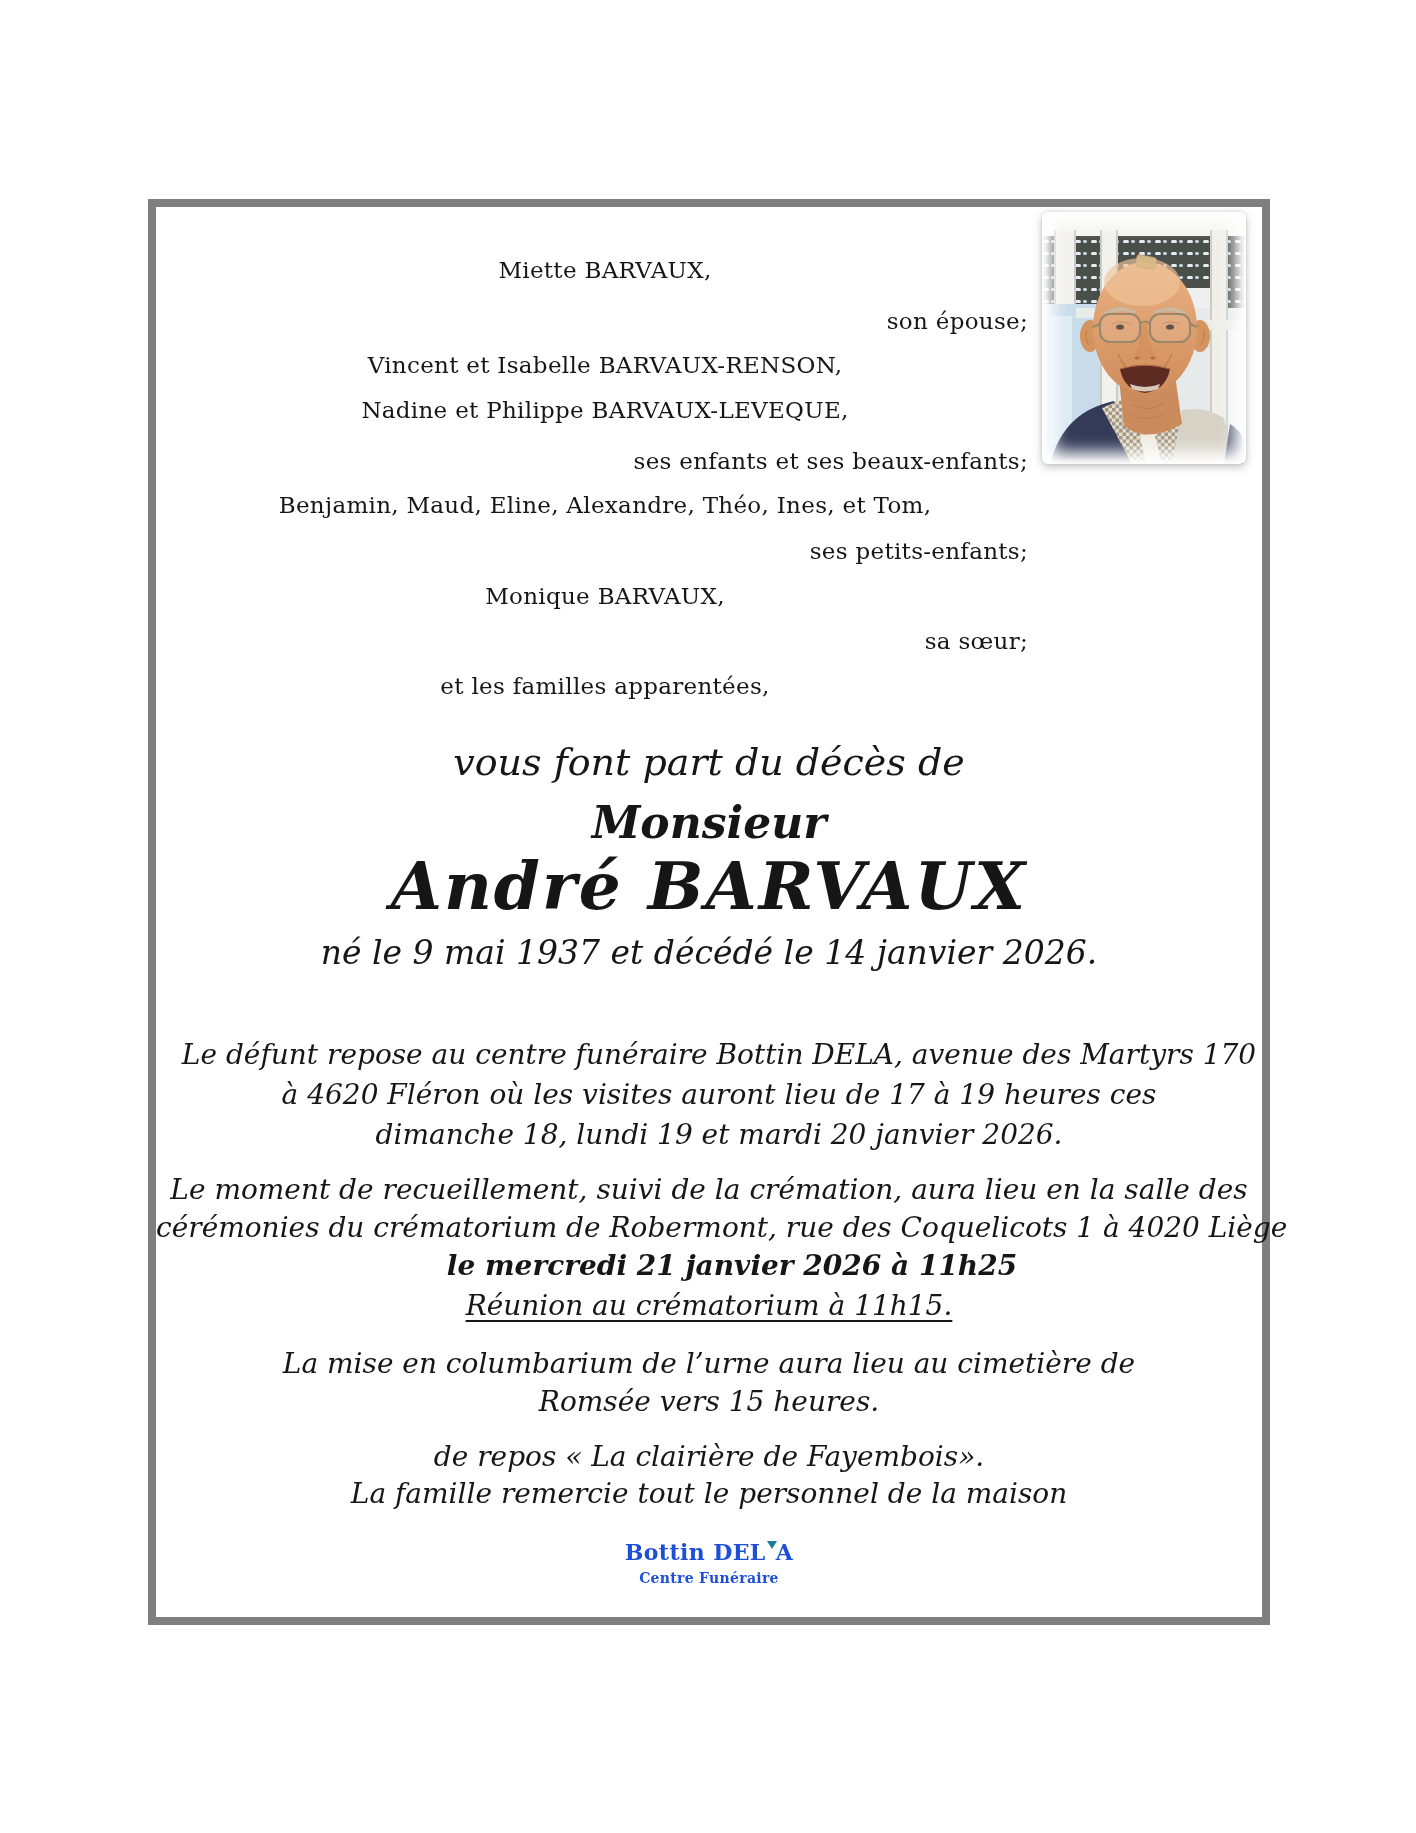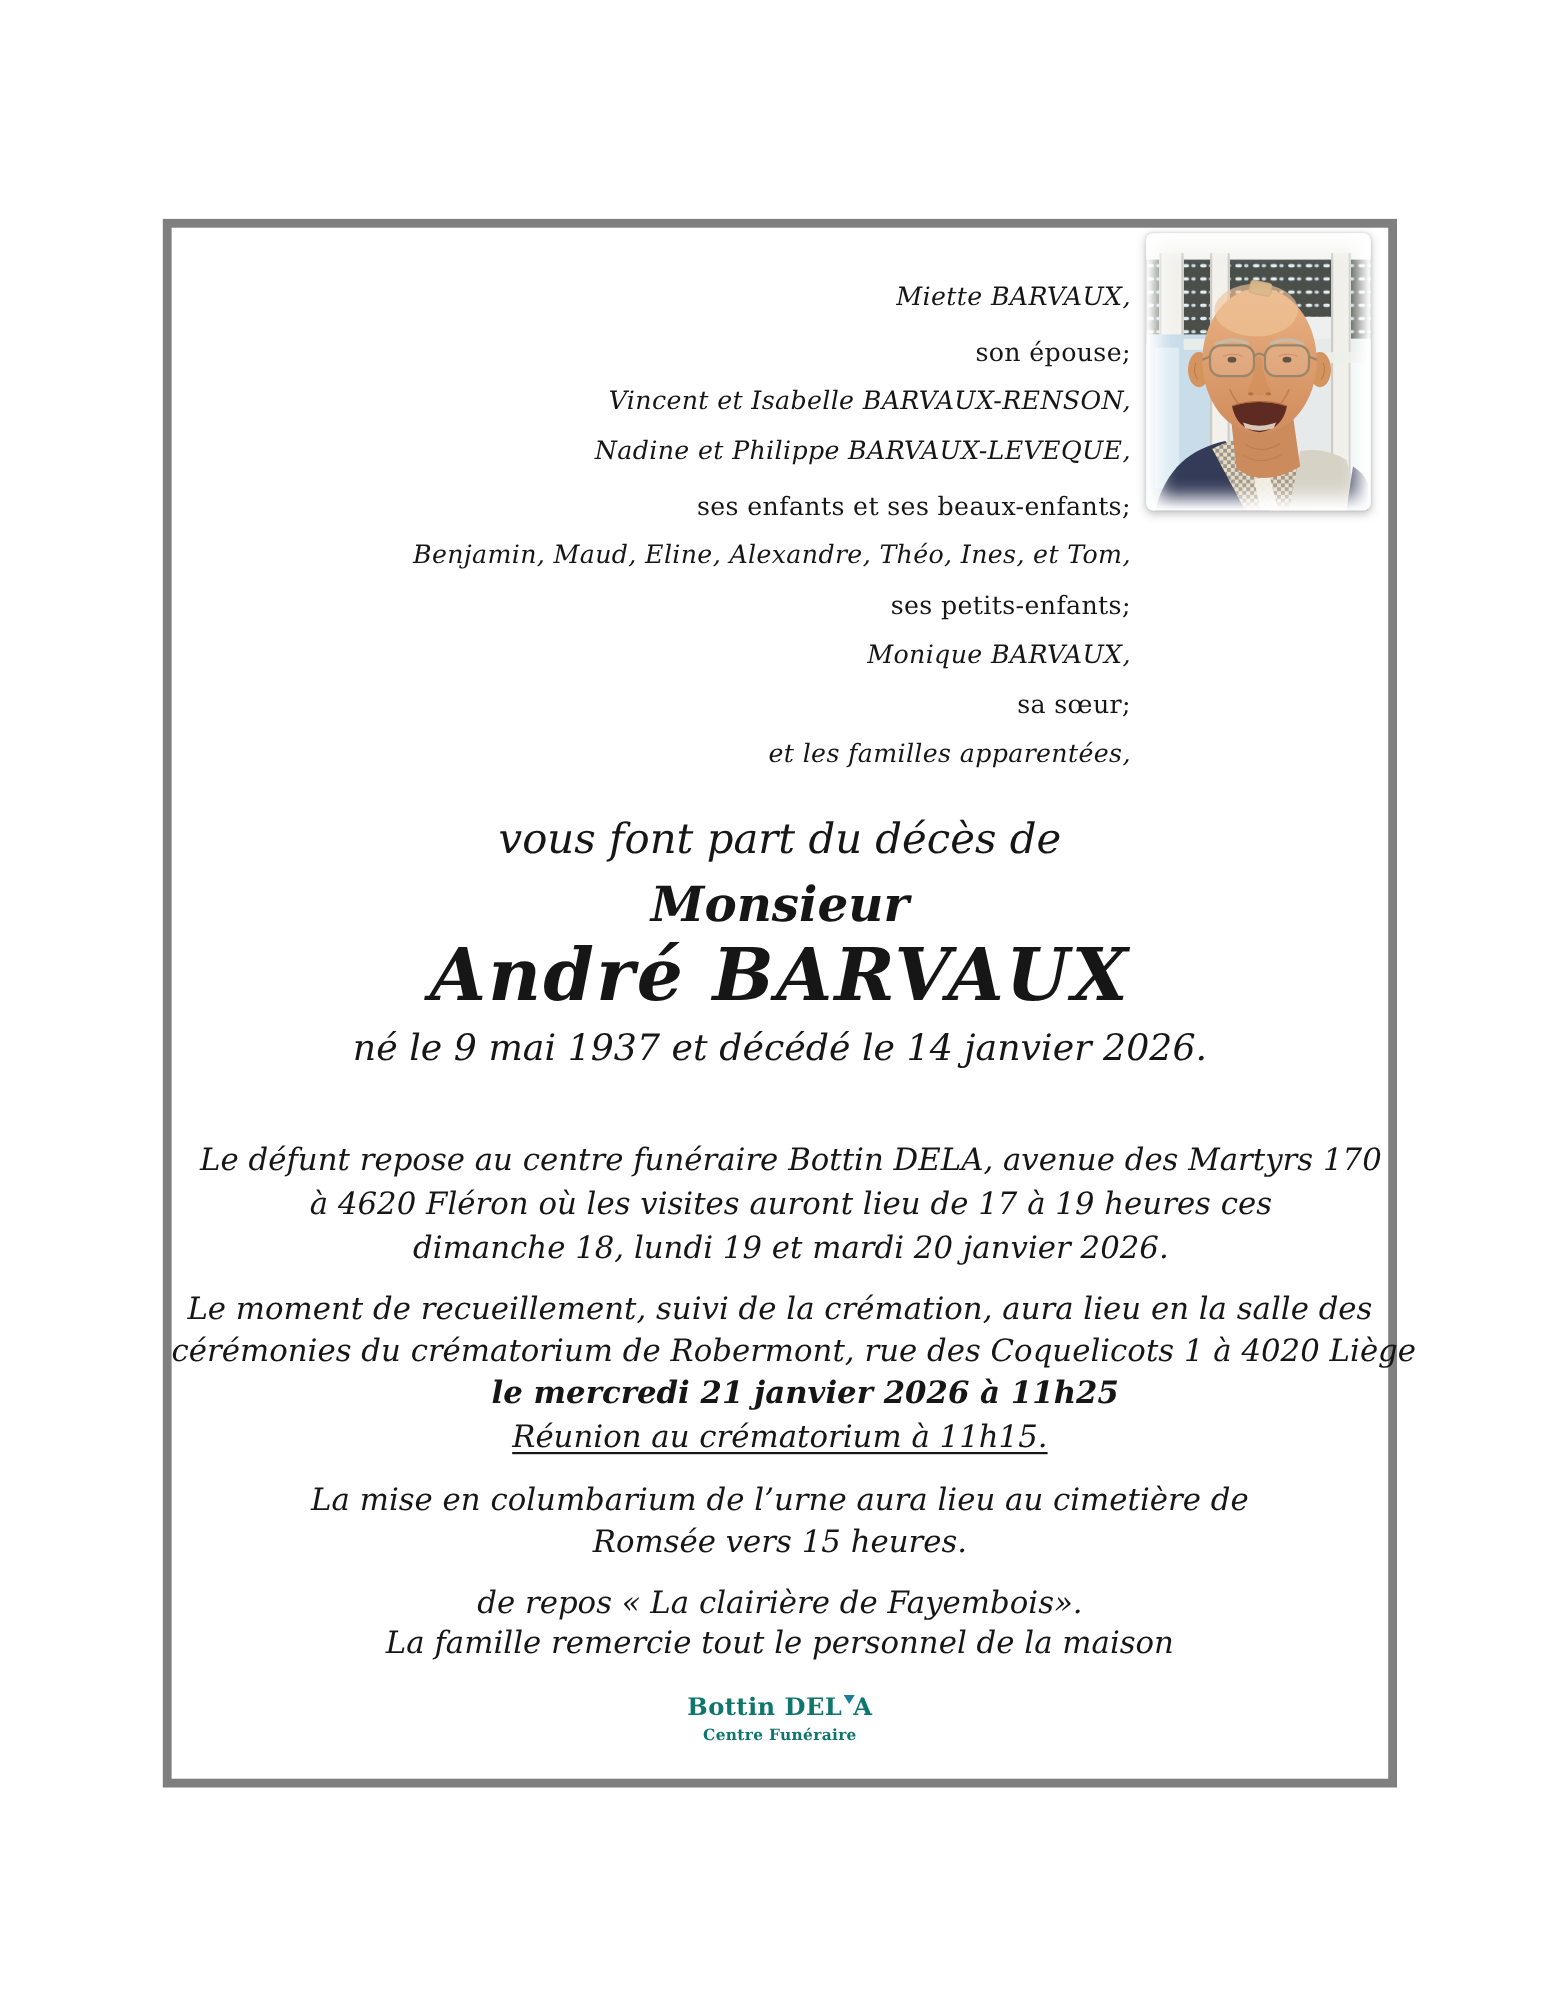--- a/index.html
+++ b/index.html
@@ -13,40 +13,40 @@
     position:absolute;left:148px;top:199px;width:1106px;height:1410px;
     border:8px solid #7f7f7f;background:#ffffff;
   }
   .abs{position:absolute;left:0;right:0;text-align:center;white-space:nowrap;}
   
   .nrow{
     position:absolute;left:26px;right:234px;
     font-size:23px;line-height:30px;white-space:nowrap;
     font-style:normal;letter-spacing:.3px;
   }
-  .al{text-align:right;font-style:italic;}
+  .al{text-align:center;}
   .ar{text-align:right;}
   .n1{top:48px}.n2{top:99px}.n3{top:143px}.n4{top:188px}.n5{top:239px}
   .n6{top:283px}.n7{top:329px}.n8{top:374px}.n9{top:419px}.n10{top:464px}
   
   .intro{top:534px;font-size:38px;font-style:italic;line-height:42px;}
   .civility{top:592px;font-size:44px;font-style:italic;font-weight:bold;line-height:48px;}
   .deceased{top:642px;font-size:66px;font-style:italic;font-weight:bold;letter-spacing:2px;line-height:74px;margin:0;}
   .dates{top:726px;font-size:33px;font-style:italic;line-height:40px;}
   .para{font-size:28px;font-style:italic;}
   .para div{white-space:nowrap;}
   .p1{top:828px;line-height:40px;padding-left:20px;}
   .p2{top:964px;line-height:38px;}
   .bold-line{font-weight:bold;padding-left:46px;}
   .meeting{top:1082px;font-size:28px;font-style:italic;line-height:34px;
     text-decoration:underline;text-underline-offset:5px;text-decoration-thickness:2px;}
   .p3{top:1138px;line-height:38px;}
   .p4{top:1231px;line-height:37px;}
   
-  .logo{top:1332px;font-style:normal;color:#0f766e;}
+  .logo{top:1332px;font-style:normal;color:#1d4ed8;}
   .brand{font-size:22px;font-weight:bold;line-height:26px;letter-spacing:.4px;}
   .brand-sub{font-size:14px;font-weight:bold;line-height:20px;margin-top:3px;letter-spacing:.3px;}
   .tri{
     display:inline-block;width:0;height:0;
     border-left:5px solid transparent;border-right:5px solid transparent;
     border-top:8px solid #1a7e99;vertical-align:top;margin:2px 0 0 1px;
   }
   .tri + span{margin-left:-1px;}
   
   .photo-wrap{

